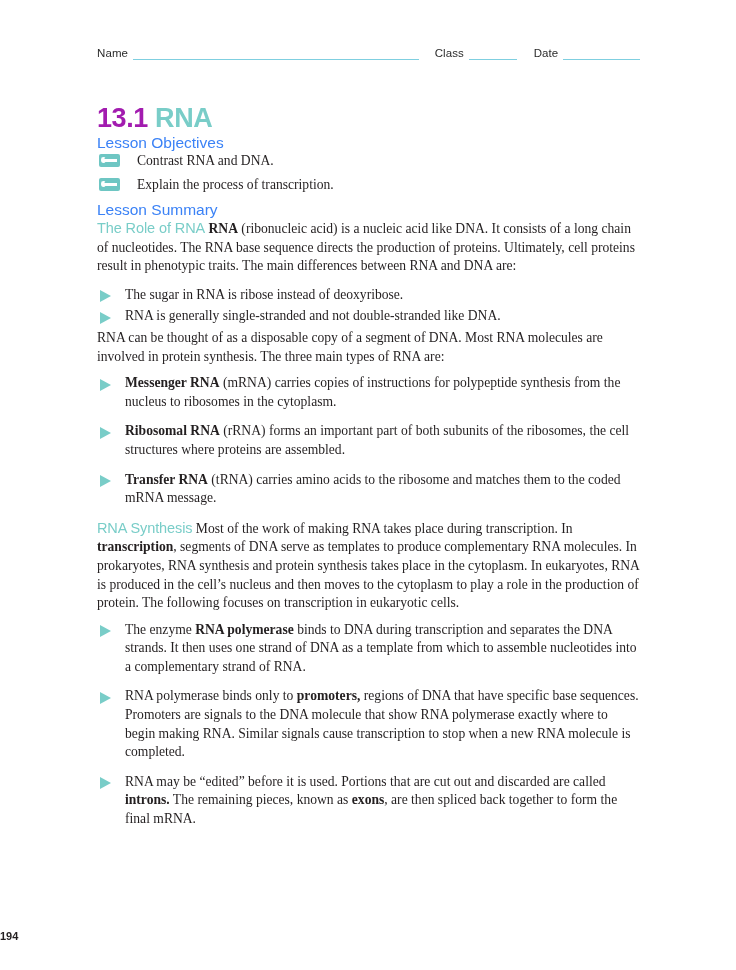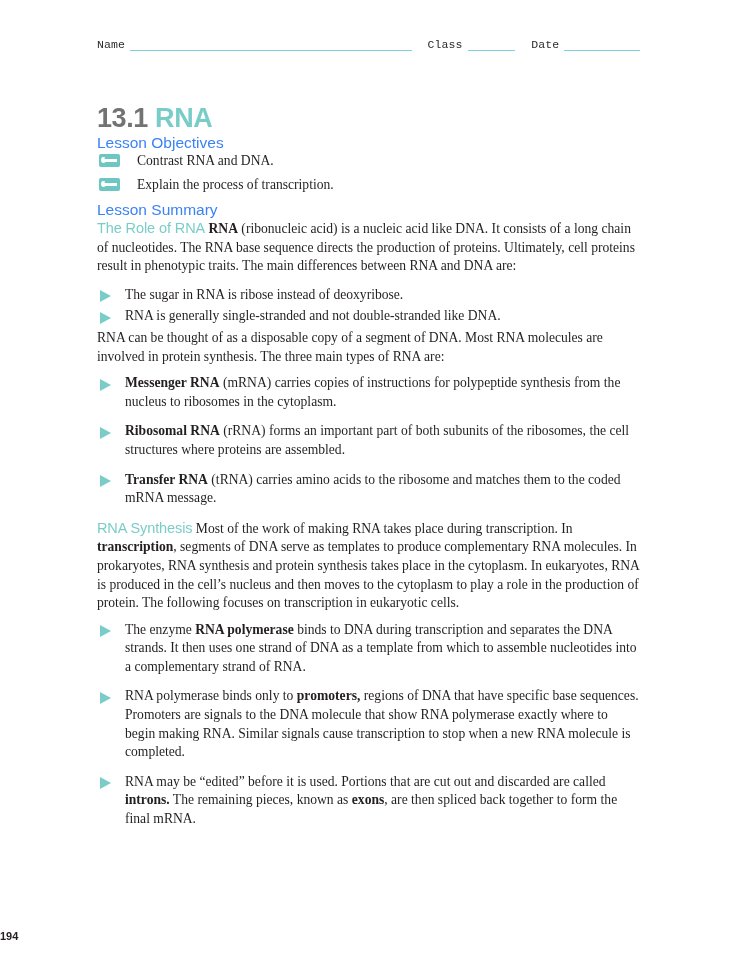--- a/index.html
+++ b/index.html
@@ -21,24 +21,24 @@
     left: 0; top: 0;
     width: 736px;
     height: 970px;
     box-sizing: border-box;
     padding: 36px 96px 0 97px;
   }
 
   
   .idline {
     display: flex;
-    align-items: flex-start;
+    align-items: flex-end;
     height: 22px;
     margin-top: 2px;
-    font-family: Liberation Mono, monospace;
+    font-family: Liberation Sans, sans-serif;
     font-size: 11.5px;
     color: #2b2b2b;
     white-space: nowrap;
   }
   .idlabel {
     line-height: 13px;
     letter-spacing: .1px;
   }
   .rule {
     border-bottom: 1px solid #7fcfe0;
@@ -53,21 +53,21 @@
 
   
   .title {
     font-family: "Liberation Sans", sans-serif;
     font-size: 27px;
     font-weight: bold;
     letter-spacing: -0.4px;
     margin-top: 43px;
     line-height: 30px;
   }
-  .title .num { color: #737373; }
+  .title .num { color: #a21caf; }
   .title .word { color: #79cdc8; }
 
   
   h2.section {
     font-family: "Liberation Sans", sans-serif;
     font-size: 15.5px;
     font-weight: normal;
     color: #3b82f6;
     margin: 0;
     line-height: 19px;

